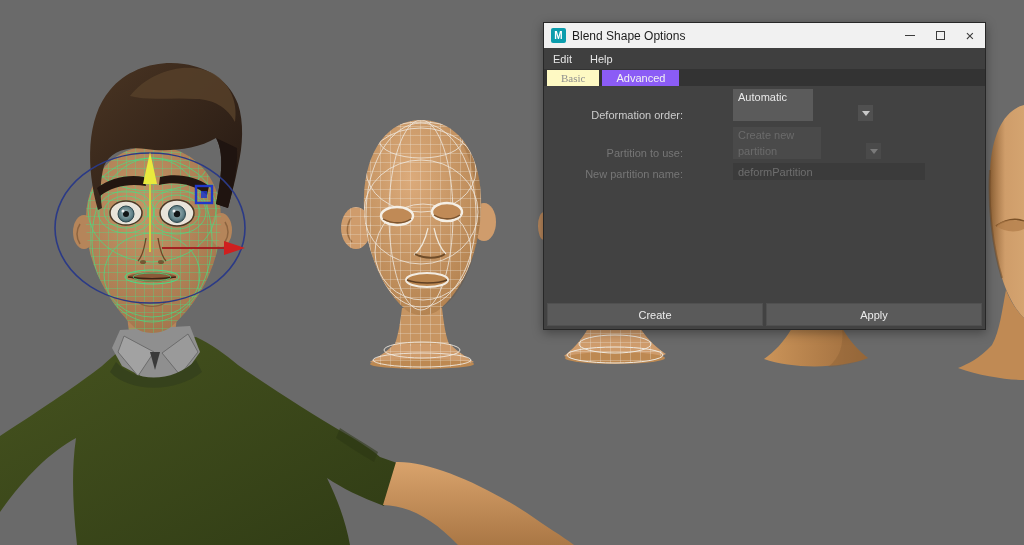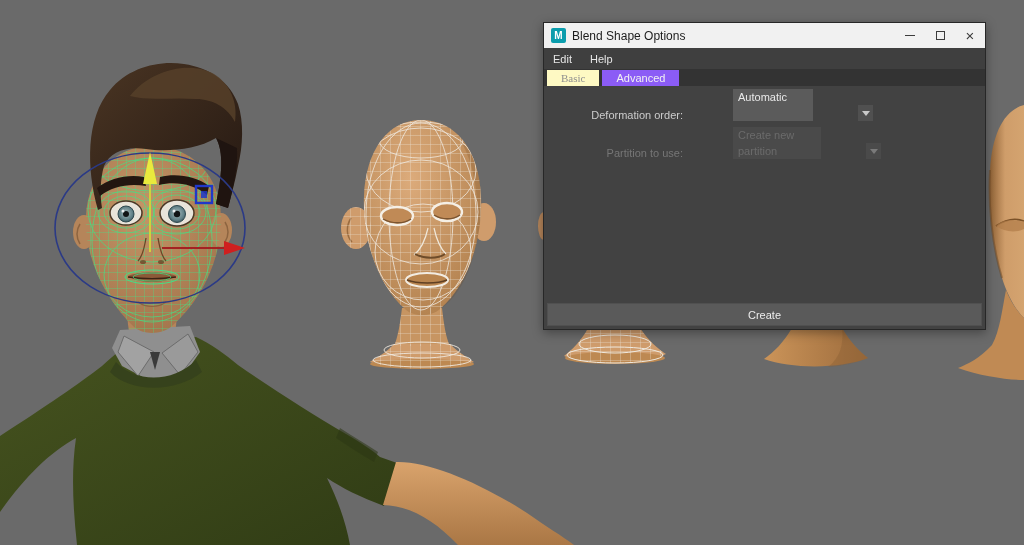--- a/index.html
+++ b/index.html
@@ -291,20 +291,25 @@
 
 
     <div class="row" style="margin-top:6px;">
       <div class="lbl dim">Partition to use:</div>
       <div class="dropdown disabled" style="width:88px;">Create new partition</div>
       <div class="dd-arrow-btn disabled">
         <span class="tri dim"></span>
       </div>
     </div>
 
+    <div class="row" style="margin-top:4px;">
+      <div class="lbl dim">New partition name:</div>
+      <input class="txt-field" type="text" readonly="" value="deformPartition" style="">
+    </div>
   </div>
 
   <div class="footer">
     <div class="btn">Create</div>
+    <div class="btn">Apply</div>
   </div>
 </div>
 
 </div>
 
 </body></html>

